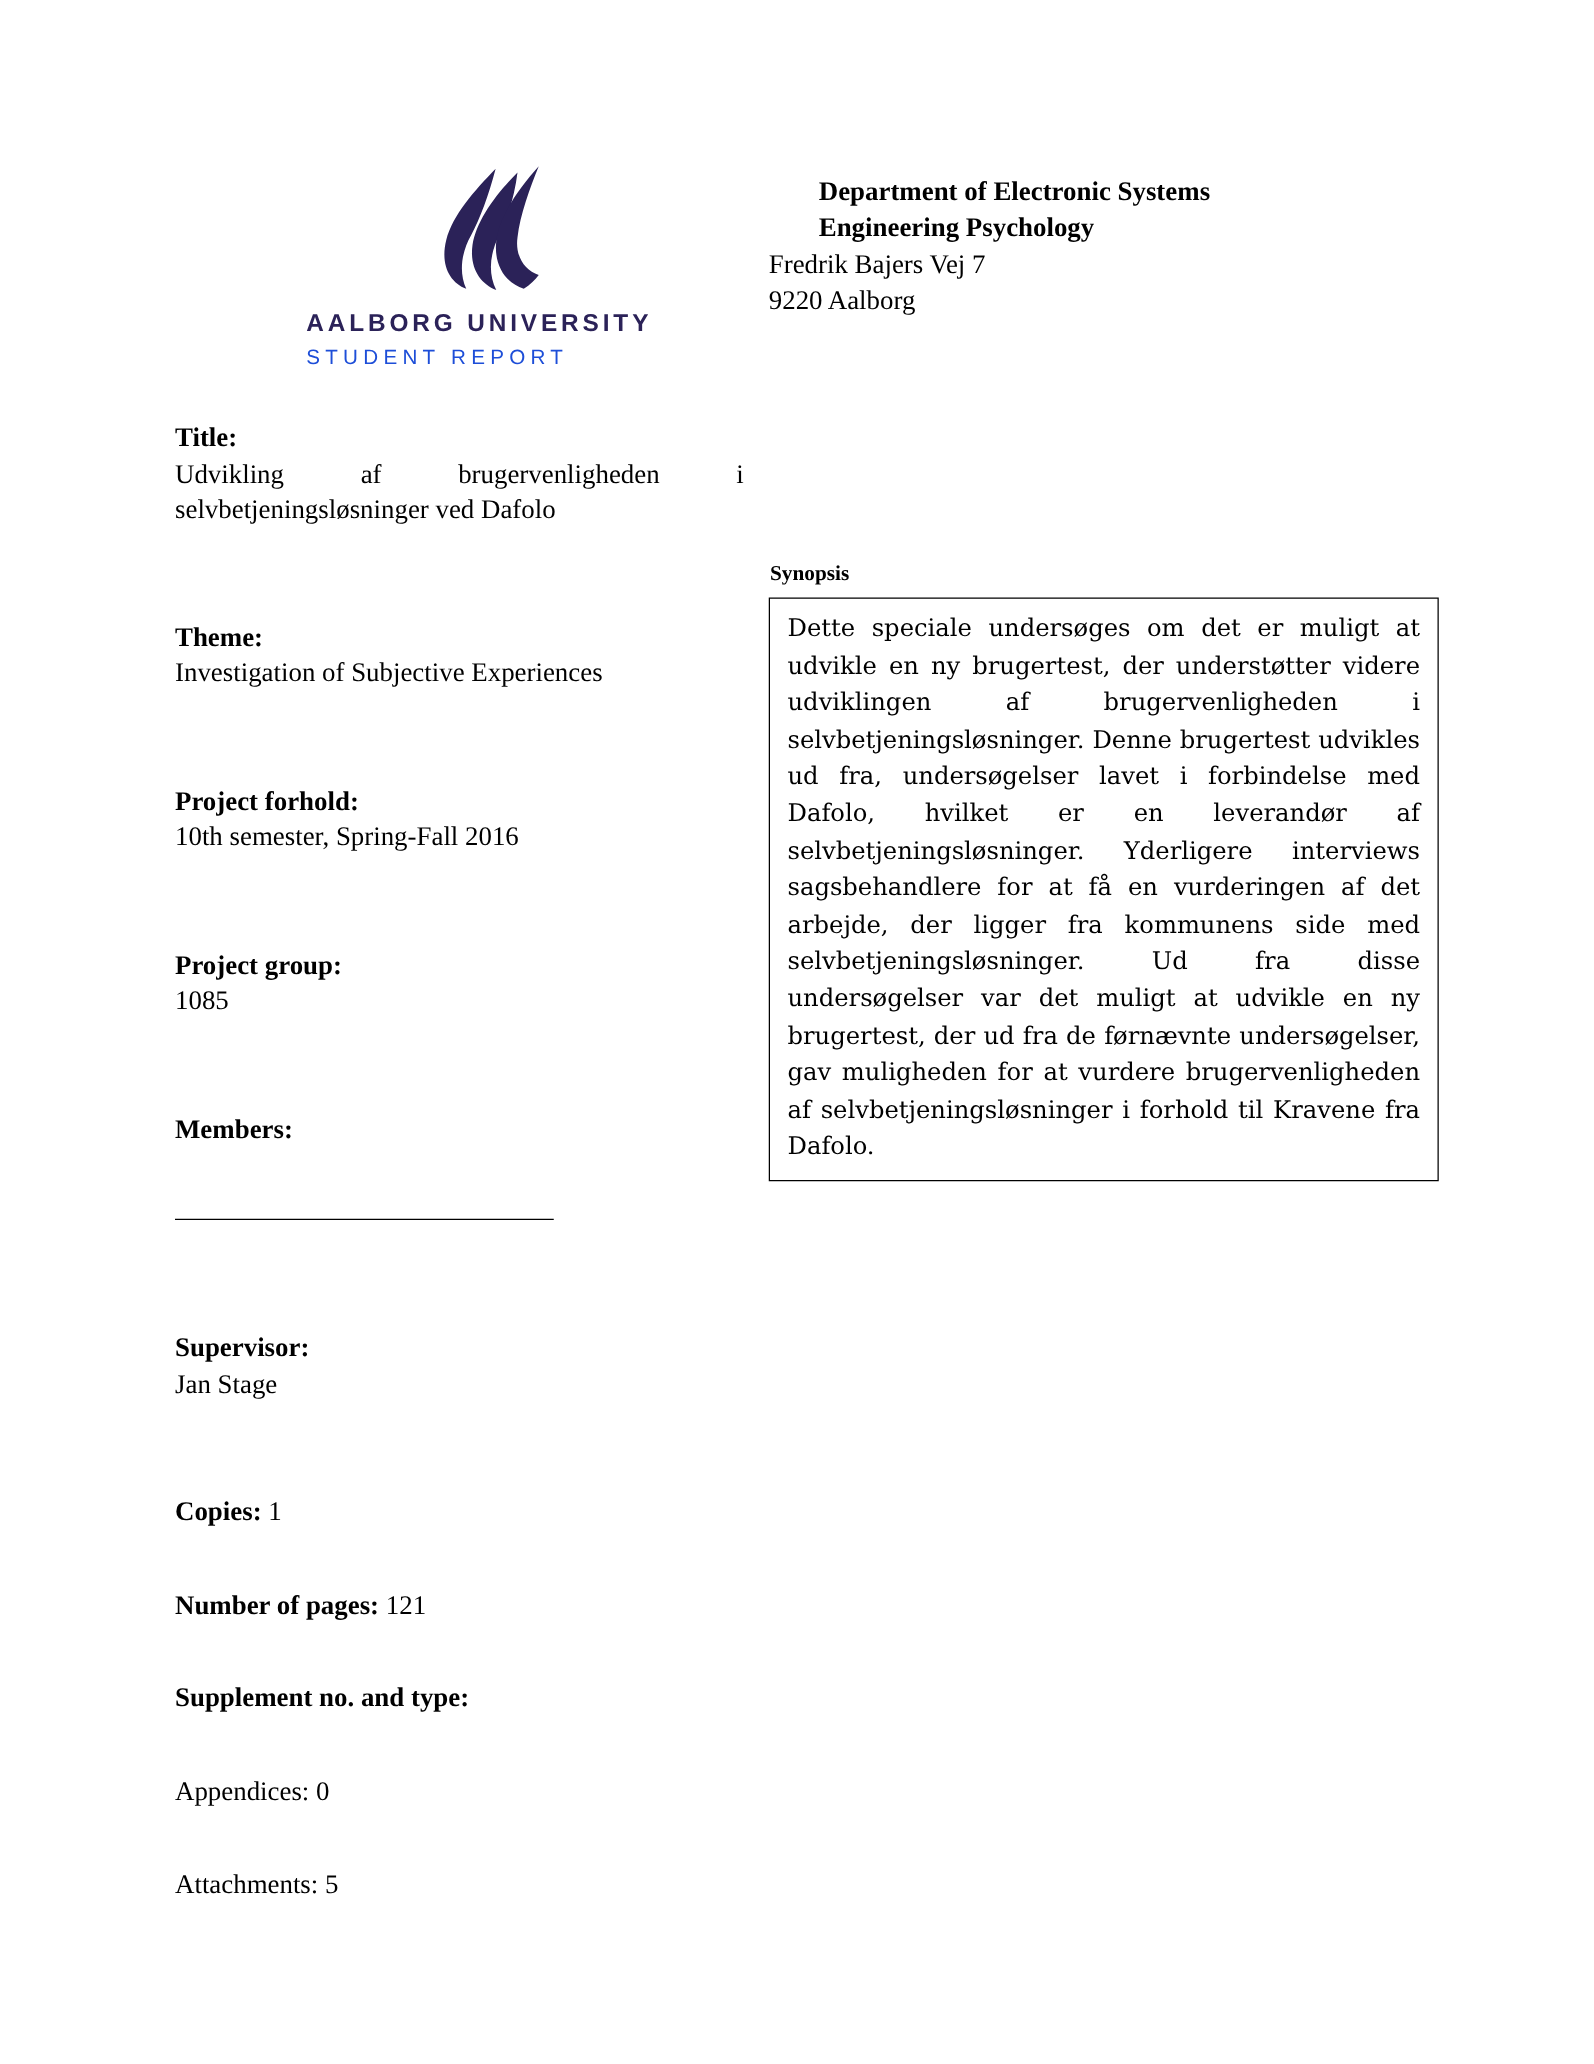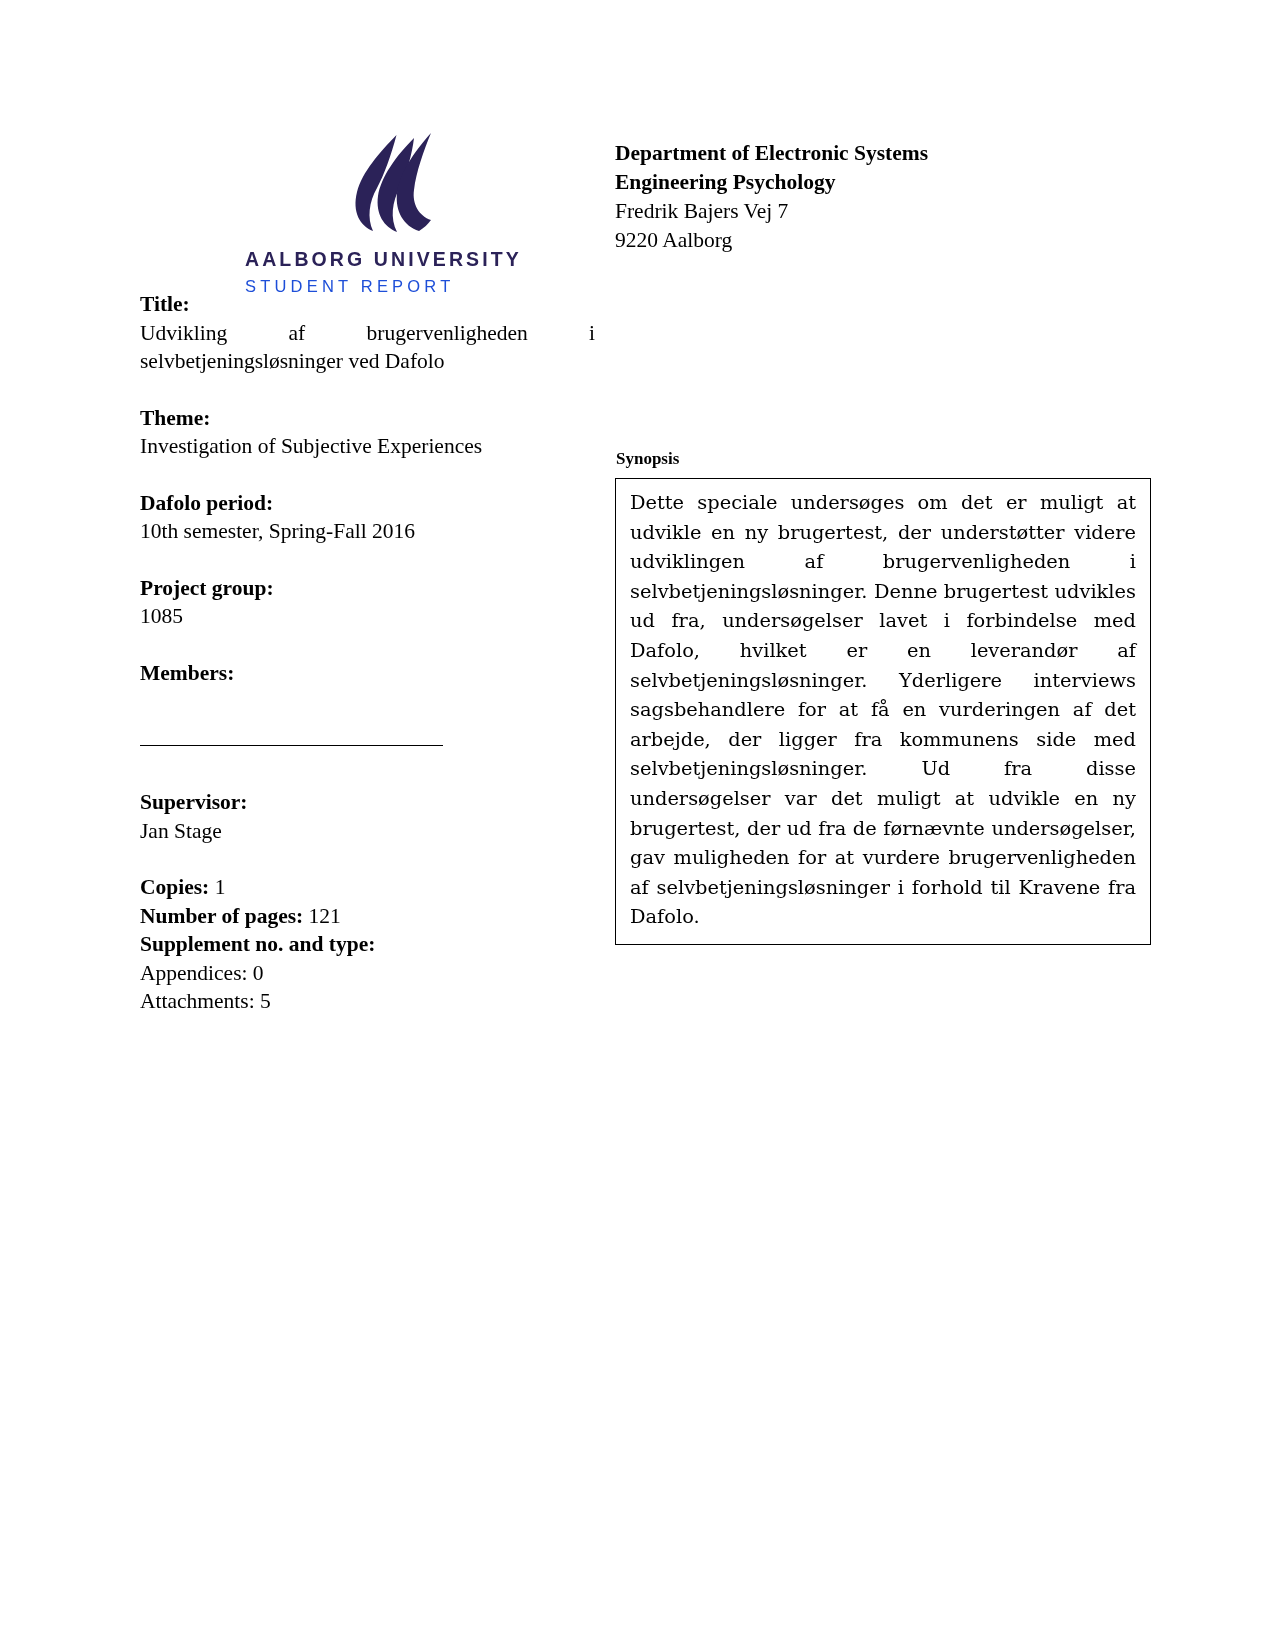--- a/index.html
+++ b/index.html
@@ -50,32 +50,32 @@
 
   
   .dept-block {
     position: absolute;
     left: 615px;
     top: 139px;
     width: 460px;
     font-size: 21.5px;
     line-height: 29px;
   }
-  .dept-block .b { font-weight: bold; }
+  .dept-block .b { font-weight: bold; margin-left: 40px; }
 
   
   .info-col {
     position: absolute;
     left: 140px;
     top: 290px;
     width: 455px;
     font-size: 21.5px;
     line-height: 28.5px;
   }
-  .field { margin-bottom: 0; }
+  .field { margin-bottom: 0; margin-top: 46px; }
   .field-label {
     font-weight: bold;
   }
   .field-value { }
   .gap { height: 28px; }
   .title-text {
     text-align: justify;
     text-align-last: left;
   }
   .sign-line {
@@ -144,21 +144,21 @@
     <div class="gap"></div>
 
     <div class="field">
       <div class="field-label">Theme:</div>
       <div class="field-value">Investigation of Subjective Experiences</div>
     </div>
 
     <div class="gap"></div>
 
     <div class="field">
-      <div class="field-label">Dafolo period:</div>
+      <div class="field-label">Project forhold:</div>
       <div class="field-value">10th semester, Spring-Fall 2016</div>
     </div>
 
     <div class="gap"></div>
 
     <div class="field">
       <div class="field-label">Project group:</div>
       <div class="field-value">1085</div>
     </div>
 

